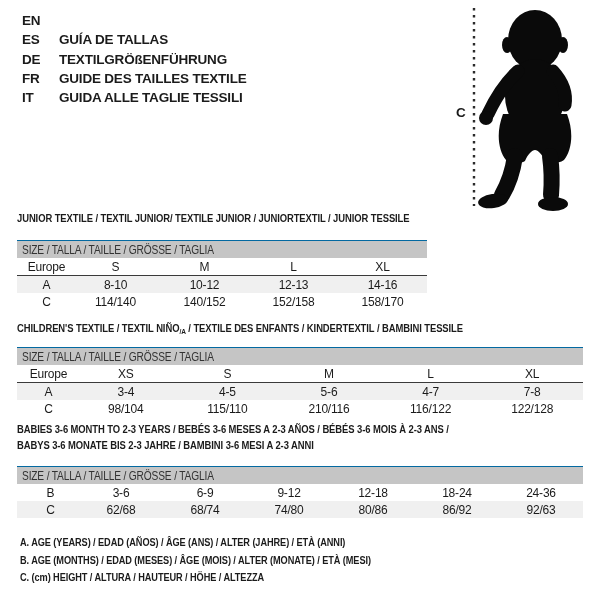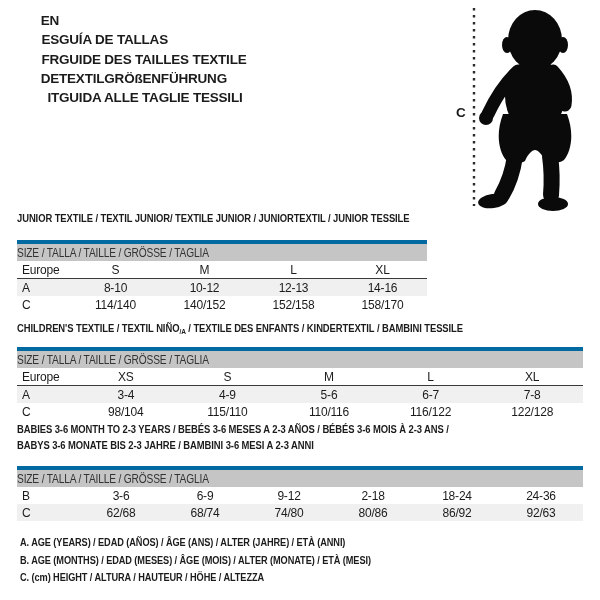--- a/index.html
+++ b/index.html
@@ -4,36 +4,36 @@
 <style>
   html,body{margin:0;padding:0;background:#fff;}
   #canvas{
     position:relative;width:600px;height:600px;background:#ffffff;
     font-family:"Liberation Sans",sans-serif;color:#1b1b1b;overflow:hidden;
   }
   
   .lang-block{position:absolute;top:11px;left:22px;font-weight:bold;font-size:13.5px;
     line-height:19.3px;letter-spacing:-0.2px;}
   .lang-row{display:flex;}
-  .lang-code{width:37px;text-align:right;}
+  .lang-code{width:37px;}
   
   .baby-svg{position:absolute;left:440px;top:0;width:160px;height:220px;}
   .fig-c{position:absolute;left:456px;top:105px;font-weight:bold;font-size:13.5px;}
   
   .tbl-title{position:absolute;left:17px;font-weight:bold;font-size:11.5px;
     letter-spacing:-0.1px;white-space:nowrap;transform:scaleX(0.82);transform-origin:0 50%;}
   .tbl-title .sub{font-size:8px;vertical-align:-2px;}
   .two-line{line-height:15.5px;}
   
   table.size-table{position:absolute;left:17px;border-collapse:collapse;table-layout:fixed;
     font-size:12px;letter-spacing:-0.2px;}
   table.size-table td{height:17px;padding:0;text-align:center;white-space:nowrap;}
-  table.size-table td.lbl{text-align:left;padding-left:5px;}
-  tr.bar td{background:#c5c5c5;border-top:4px solid #0369a1;height:17px;
-    text-align:left;color:#333333;}
+  table.size-table td.lbl{text-align:center;padding-left:5px;}
+  tr.bar td{background:#c5c5c5;border-top:1px solid #0369a1;height:17px;
+    text-align:left;padding-left:5px;color:#333333;}
   tr.bar td .bar-txt{display:inline-block;transform:scaleX(0.85);transform-origin:0 50%;white-space:nowrap;}
   tr.cols td{border-bottom:1px solid #3a3a3a;}
   tr.shade td{background:#f0f0f0;}
   
   .footnotes{position:absolute;top:534px;left:20px;font-weight:bold;font-size:11.5px;
     line-height:17.5px;letter-spacing:-0.1px;white-space:nowrap;
     transform:scaleX(0.80);transform-origin:0 0;}
   
   #t1-title{top:212px}#t1{top:240px;width:410px}
   #t2-title{top:322px}#t2{top:347px;width:566px}
@@ -46,26 +46,26 @@
 
   <div class="lang-block">
     <div class="lang-row">
       <span class="lang-code">EN</span>
     </div>
     <div class="lang-row">
       <span class="lang-code">ES</span>
       <span class="lang-text">GUÍA DE TALLAS</span>
     </div>
     <div class="lang-row">
+      <span class="lang-code">DE</span>
+      <span class="lang-text">TEXTILGRÖßENFÜHRUNG</span>
+    </div>
+    <div class="lang-row">
       <span class="lang-code">FR</span>
       <span class="lang-text">GUIDE DES TAILLES TEXTILE</span>
-    </div>
-    <div class="lang-row">
-      <span class="lang-code">DE</span>
-      <span class="lang-text">TEXTILGRÖßENFÜHRUNG</span>
     </div>
     <div class="lang-row">
       <span class="lang-code">IT</span>
       <span class="lang-text">GUIDA ALLE TAGLIE TESSILI</span>
     </div>
   </div>
 
   <svg class="baby-svg" viewBox="0 0 160 220" aria-hidden="true">
     <line x1="34" y1="8" x2="34" y2="206" stroke="#2b2b2b" stroke-width="2.4" stroke-dasharray="2.5 4.5"></line>
     <g fill="#0a0a0a" stroke="none">
@@ -140,30 +140,30 @@
       <td class="lbl">Europe</td>
       <td>XS</td>
       <td>S</td>
       <td>M</td>
       <td>L</td>
       <td>XL</td>
     </tr>
     <tr class="shade">
       <td class="lbl">A</td>
       <td>3-4</td>
-      <td>4-9</td>
+      <td>4-5</td>
       <td>5-6</td>
-      <td>6-7</td>
+      <td>4-7</td>
       <td>7-8</td>
     </tr>
     <tr>
       <td class="lbl">C</td>
       <td>98/104</td>
       <td>115/110</td>
-      <td>110/116</td>
+      <td>210/116</td>
       <td>116/122</td>
       <td>122/128</td>
     </tr>
   </tbody>
     </table>
 
   <div class="tbl-title two-line" id="t3-title">
     <div>BABIES 3-6 MONTH TO 2-3 YEARS / BEBÉS 3-6 MESES A 2-3 AÑOS / BÉBÉS 3-6 MOIS À 2-3 ANS /</div>
     <div>BABYS 3-6 MONATE BIS 2-3 JAHRE / BAMBINI 3-6 MESI A 2-3 ANNI</div>
   </div>
@@ -179,21 +179,21 @@
       </colgroup>
     <tbody>
         <tr class="bar">
       <td colspan="7"><span class="bar-txt">SIZE / TALLA / TAILLE / GRÖSSE / TAGLIA</span></td>
     </tr>
     <tr>
       <td class="lbl">B</td>
       <td>3-6</td>
       <td>6-9</td>
       <td>9-12</td>
-      <td>2-18</td>
+      <td>12-18</td>
       <td>18-24</td>
       <td>24-36</td>
     </tr>
     <tr class="shade">
       <td class="lbl">C</td>
       <td>62/68</td>
       <td>68/74</td>
       <td>74/80</td>
       <td>80/86</td>
       <td>86/92</td>

